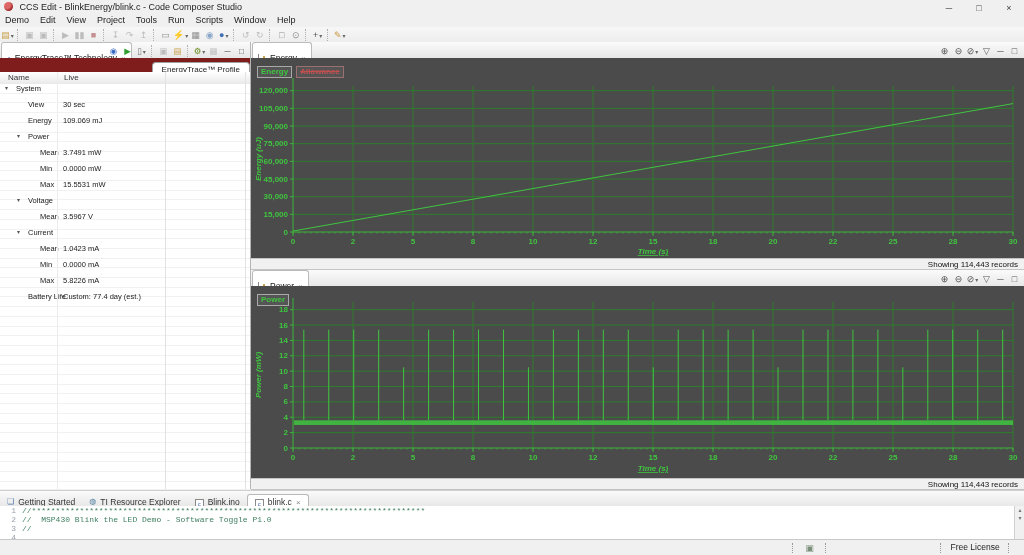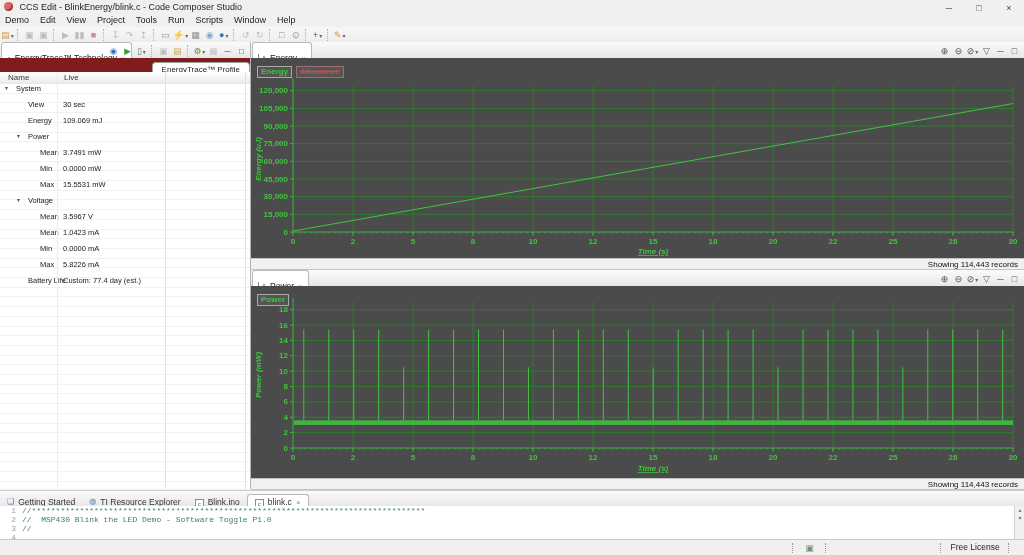--- a/index.html
+++ b/index.html
@@ -179,20 +179,25 @@
         <span class="val">15.5531 mW</span>
       </div>
       <div class="trow">
         <span class="arrow" style="left: 17px;">▾</span>
         <span class="nm" style="left: 28px;">Voltage</span>
         <span class="val"></span>
       </div>
       <div class="trow">
         <span class="nm" style="left: 40px;">Mean</span>
         <span class="val">3.5967 V</span>
+      </div>
+      <div class="trow">
+        <span class="arrow" style="left: 17px;">▾</span>
+        <span class="nm" style="left: 28px;">Current</span>
+        <span class="val"></span>
       </div>
       <div class="trow">
         <span class="nm" style="left: 40px;">Mean</span>
         <span class="val">1.0423 mA</span>
       </div>
       <div class="trow">
         <span class="nm" style="left: 40px;">Min</span>
         <span class="val">0.0000 mA</span>
       </div>
       <div class="trow">

